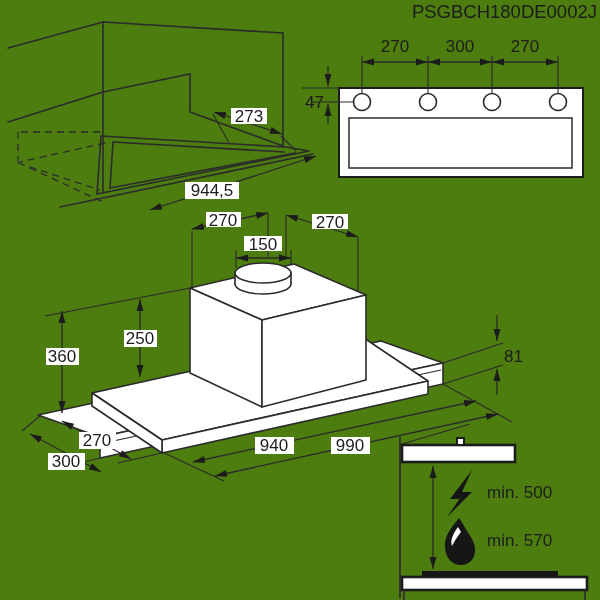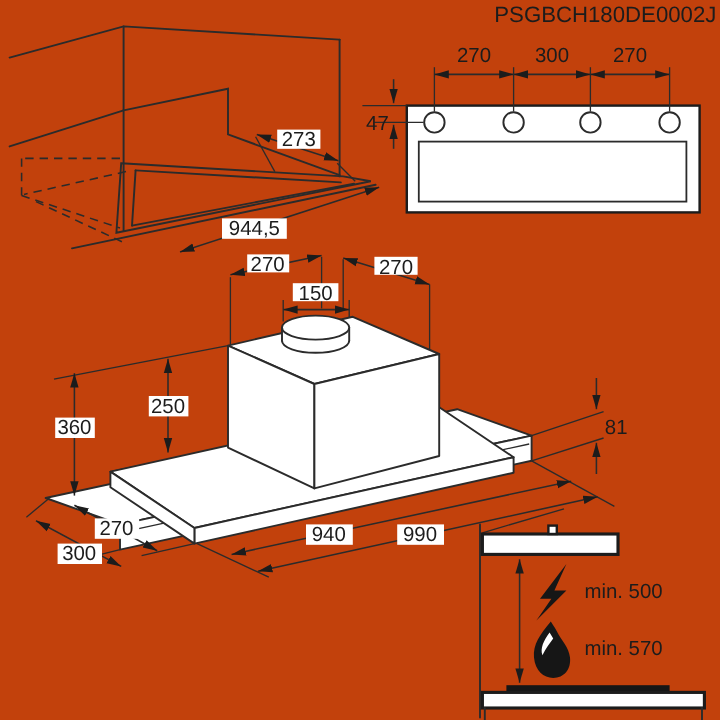--- a/index.html
+++ b/index.html
@@ -1,16 +1,16 @@
 <!DOCTYPE html>
 <html><head>
 <meta charset="utf-8">
 <style>
   html,body{margin:0;padding:0;background:#ffffff;}
-  .stage{position:relative;width:600px;height:600px;background:#c2410c;overflow:hidden;}
+  .stage{position:relative;width:600px;height:600px;background:#4d7c0f;overflow:hidden;}
   svg{display:block;}
   svg text{font-family:"Liberation Sans","DejaVu Sans",sans-serif;fill:#1c1c1c;}
   .t17{font-size:17px;}
   .t18{font-size:18.5px;}
   .ln{stroke:#2b2b2b;stroke-width:1.6;fill:none;stroke-linecap:round;}
   .thin{stroke:#2b2b2b;stroke-width:1.1;fill:none;}
   .dim{stroke:#2b2b2b;stroke-width:1.3;fill:none;}
   .dash{stroke:#2b2b2b;stroke-width:1.3;fill:none;stroke-dasharray:7 5;}
   .solid{fill:#ffffff;stroke:#2b2b2b;stroke-width:1.6;stroke-linejoin:round;}
   .thick{fill:#ffffff;stroke:#1c1c1c;stroke-width:2.6;}

